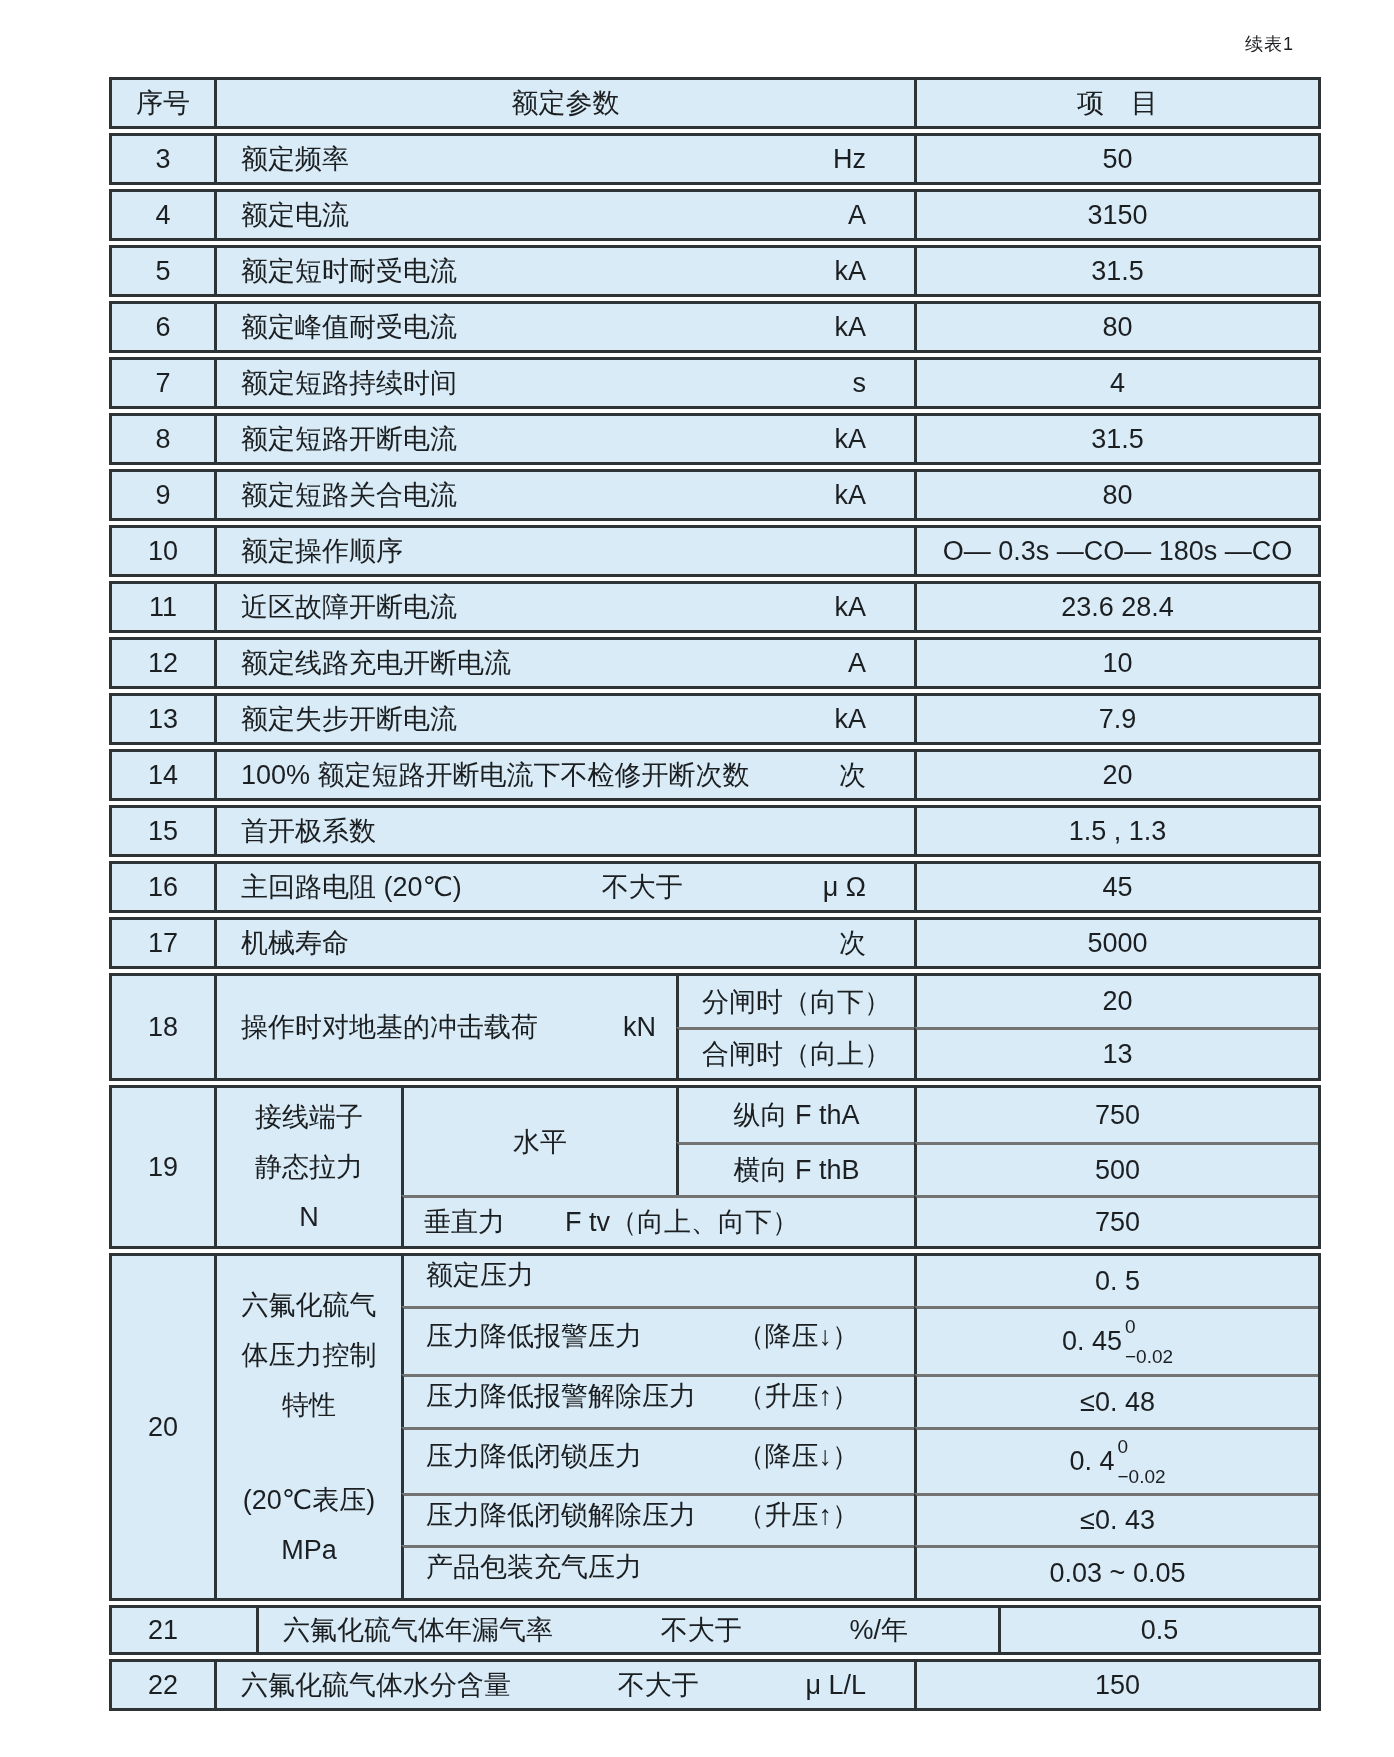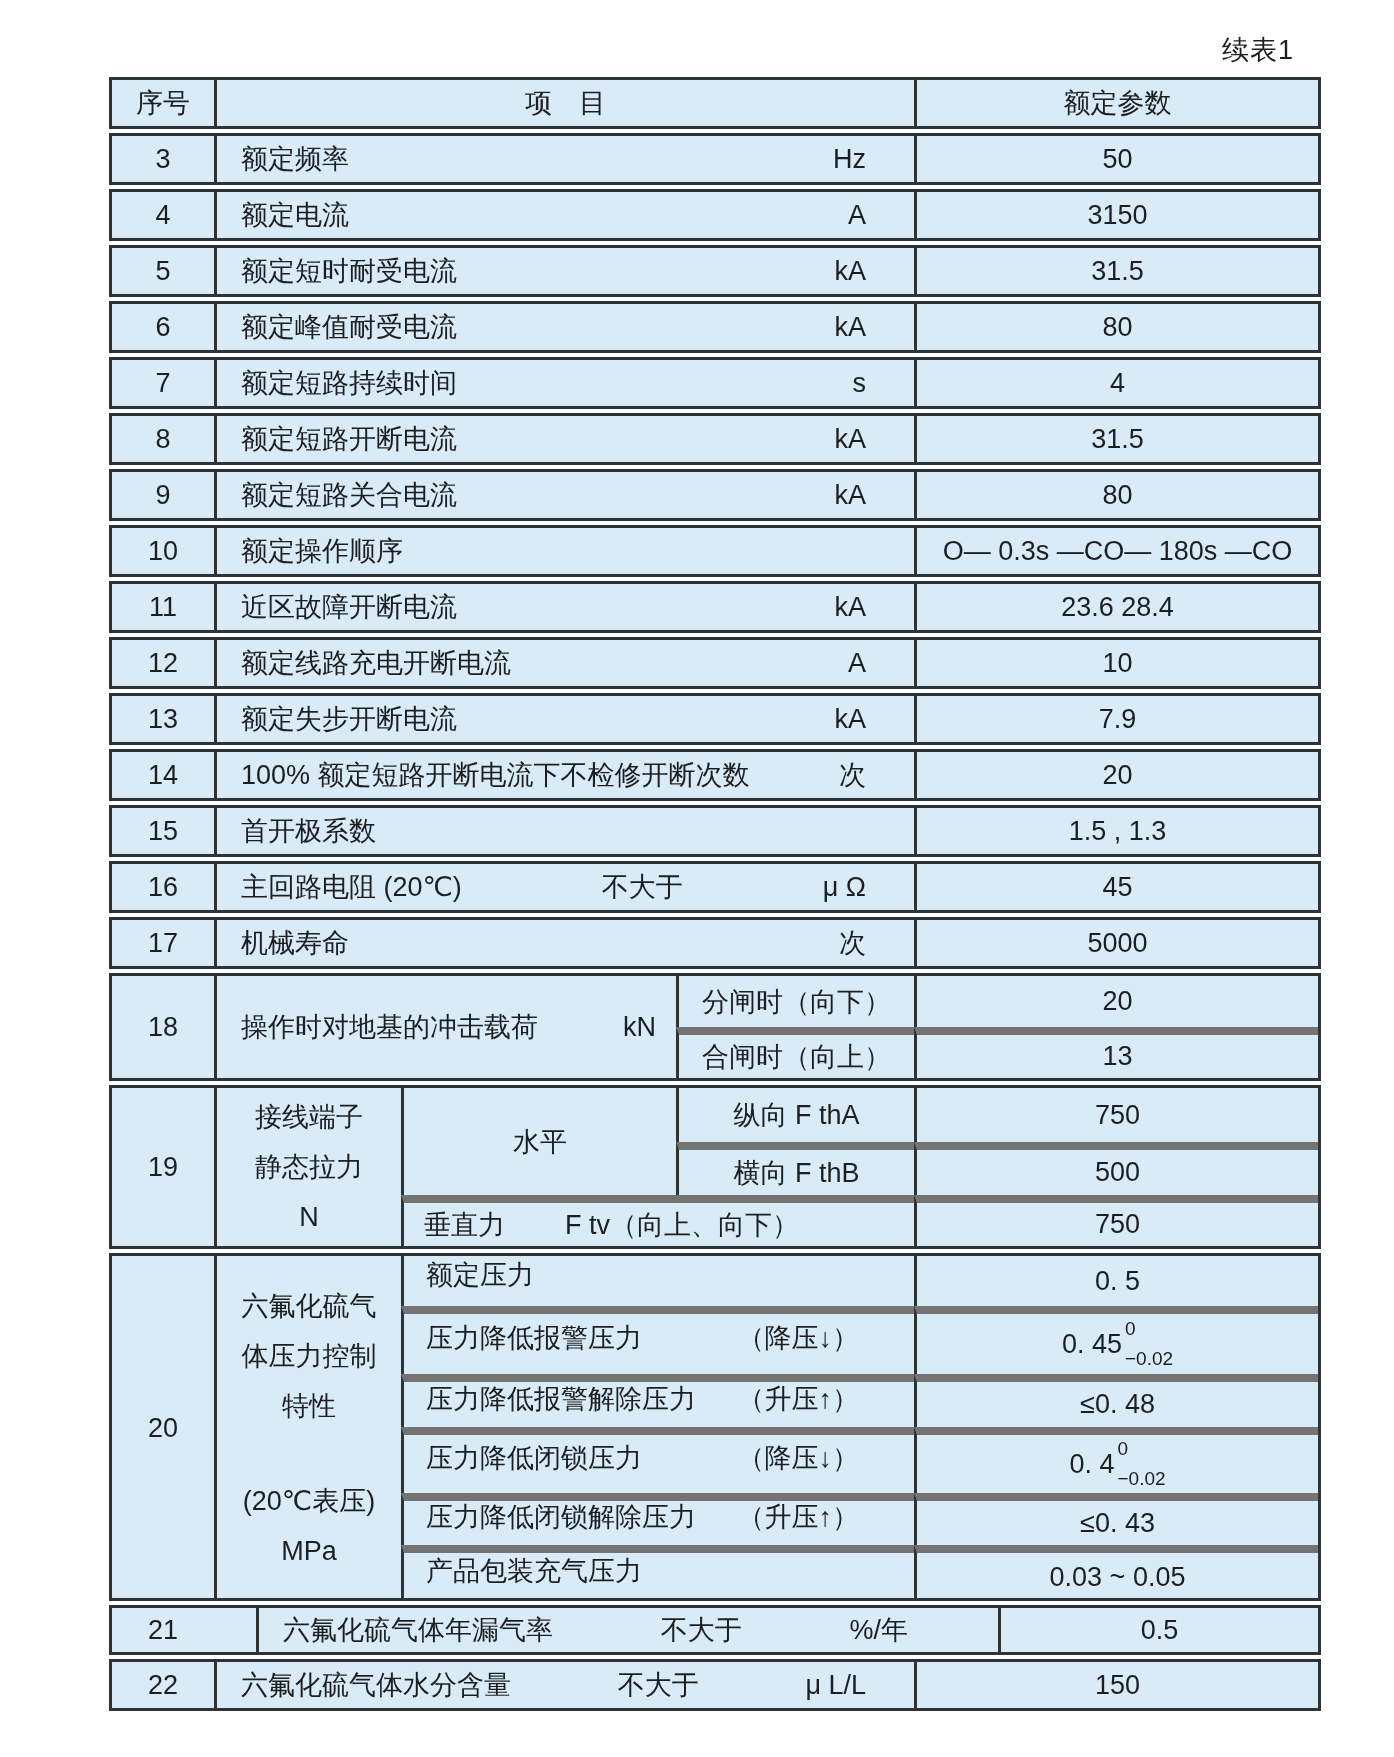--- a/index.html
+++ b/index.html
@@ -3,34 +3,34 @@
 <meta charset="utf-8">
 <style>
   html,body{margin:0;padding:0;}
   body{
     width:1394px;height:1757px;background:#ffffff;
     font-family:"Liberation Sans","DejaVu Sans",sans-serif;
     color:#1c1f21;position:relative;
   }
   .caption{
     position:absolute;top:32px;right:100px;
-    font-size:27px;letter-spacing:1px;white-space:pre-wrap;
+    font-size:18px;letter-spacing:1px;white-space:pre-wrap;
   }
   .tbl{position:absolute;left:93px;top:77px;width:1212px;margin-left:16px;}
   .rowbox{
     box-sizing:border-box;width:100%;
     background:#d9ebf7;border:3px solid #2e3436;
     margin-bottom:4px;display:grid;font-size:27px;
   }
   .rowbox:last-child{margin-bottom:0;}
   .cell{display:flex;align-items:center;box-sizing:border-box;min-width:0;}
   .cell span{white-space:pre-wrap;}
   .no,.val,.ctr{justify-content:center;text-align:center;}
   .bl{border-left:3px solid #2e3436;}
-  .bt{border-top:8px solid #737373;}
+  .bt{border-top:3px solid #737373;}
   
   .r-std{grid-template-columns:102px 700px 1fr;height:52px;}
   .r-head{grid-template-columns:102px 700px 1fr;height:52px;}
   .item{justify-content:space-between;padding:0 48px 0 24px;}
   .item .unit{text-align:right;}
   
   .r18{grid-template-columns:102px 462px 238px 1fr;grid-template-rows:1fr 1fr;height:108px;}
   .r18 .sp2{grid-row:1 / 3;}
   .r18 .item{padding:0 20px 0 24px;}
   
@@ -53,22 +53,22 @@
 </style>
 </head>
 <body>
 
 <div class="caption">续表1</div>
 
 <div class="tbl">
 
   <div class="rowbox r-head">
     <div class="cell no">序号</div>
+    <div class="cell val bl">额定参数</div>
     <div class="cell ctr bl">项　目</div>
-    <div class="cell val bl">额定参数</div>
   </div>
 
   <div class="rowbox r-std">
     <div class="cell no">3</div>
     <div class="cell item bl">
         <span>额定频率</span>
         <span></span>
         <span class="unit">Hz</span>
       </div>
     <div class="cell val bl">50</div>

